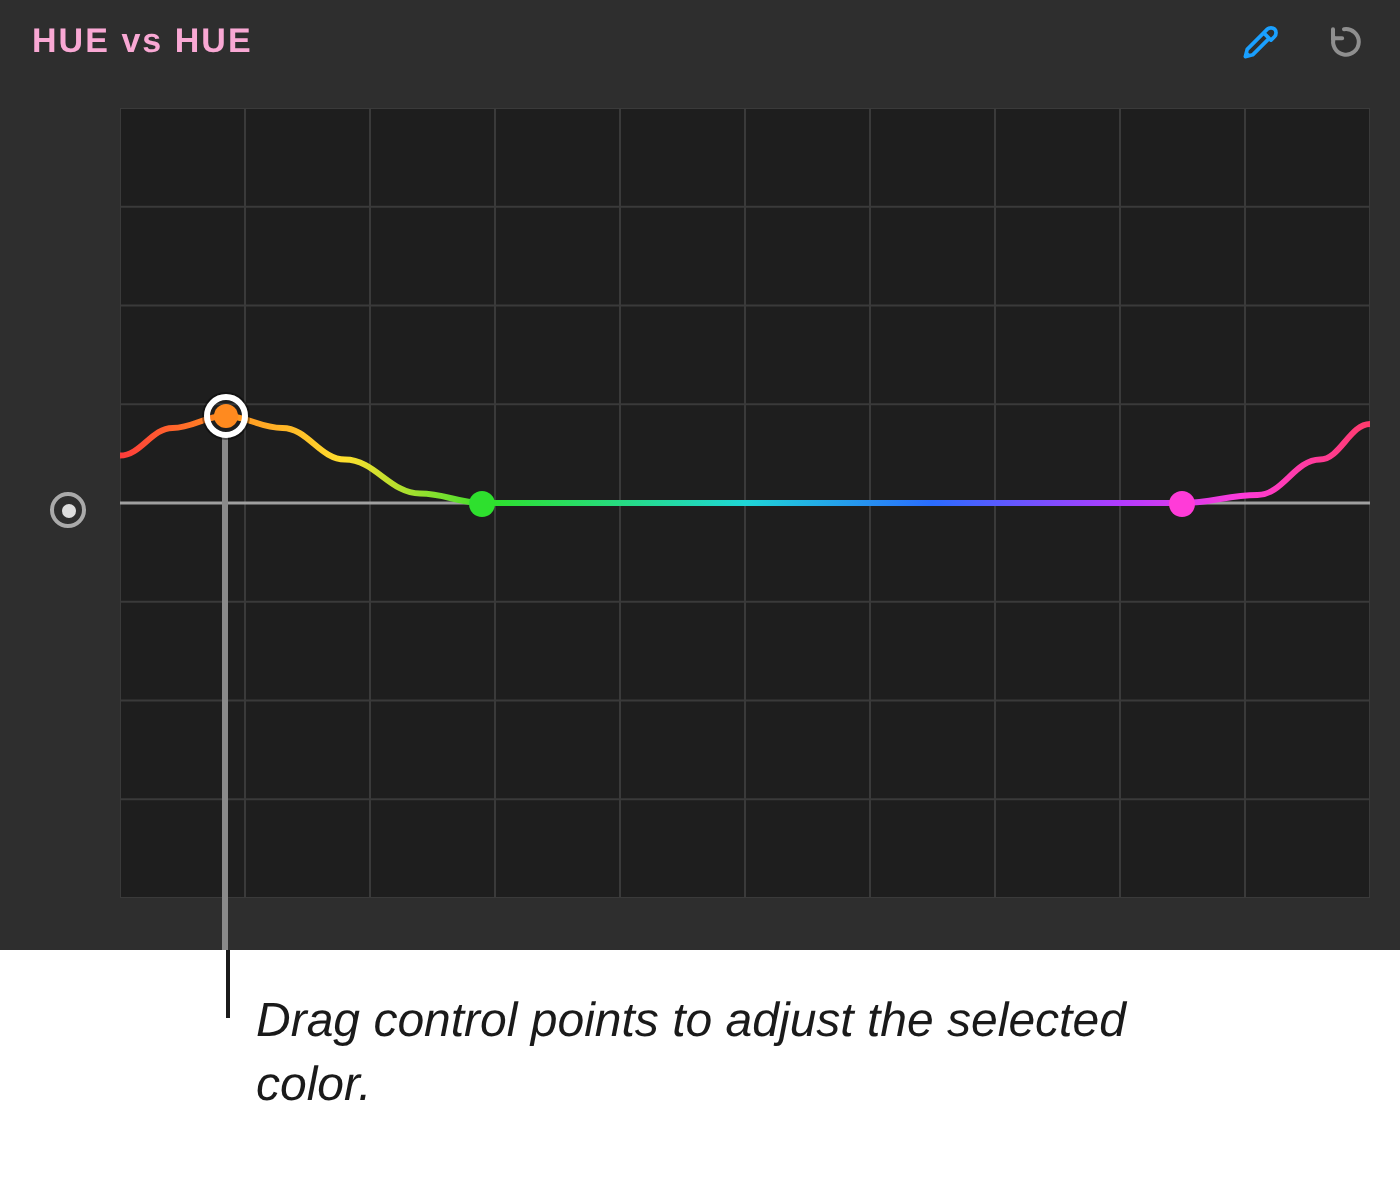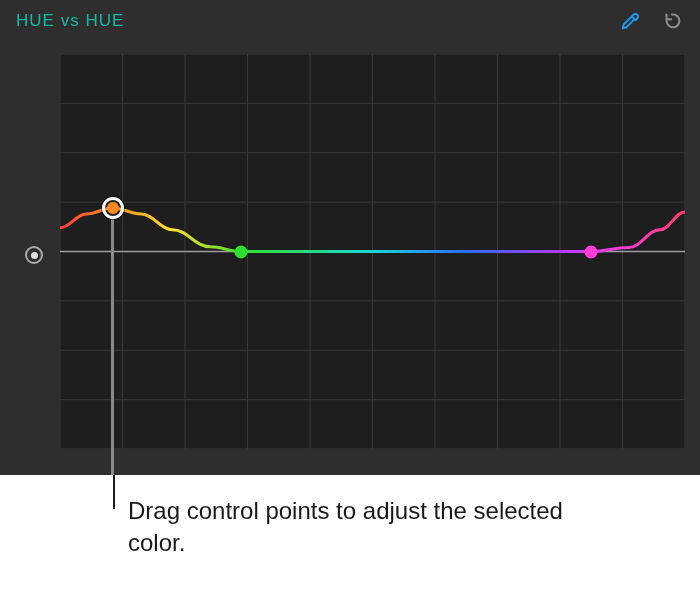--- a/index.html
+++ b/index.html
@@ -15,23 +15,23 @@
 
   .header {
     position: relative;
     height: 42px;
     padding: 0 16px;
     display: flex;
     align-items: center;
     justify-content: space-between;
   }
   .title {
-    color: #14b8a6;
+    color: #f9a8d4;
     font-size: 17px;
-    font-weight: 400;
+    font-weight: 700;
     letter-spacing: 0.06em;
   }
   .tools {
     display: flex;
     align-items: center;
     gap: 18px;
   }
   .tool-btn {
     width: 24px;
     height: 24px;
@@ -129,20 +129,21 @@
   }
   .caption {
     position: absolute;
     left: 128px;
     top: 20px;
     width: 440px;
     color: #1a1a1a;
     font-size: 24px;
     line-height: 1.35;
     font-weight: 400;
+    font-style: italic;
   }
 </style>
 </head>
 <body>
 
 <div class="panel">
 
   <div class="header">
     <div class="title">HUE vs HUE</div>
     <div class="tools">

